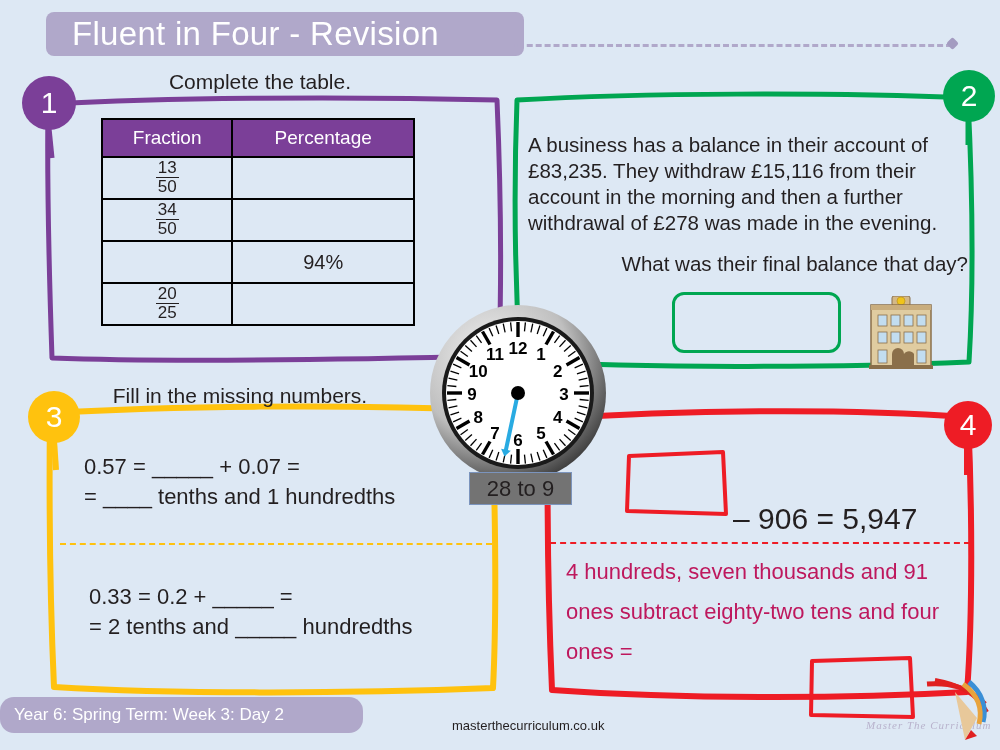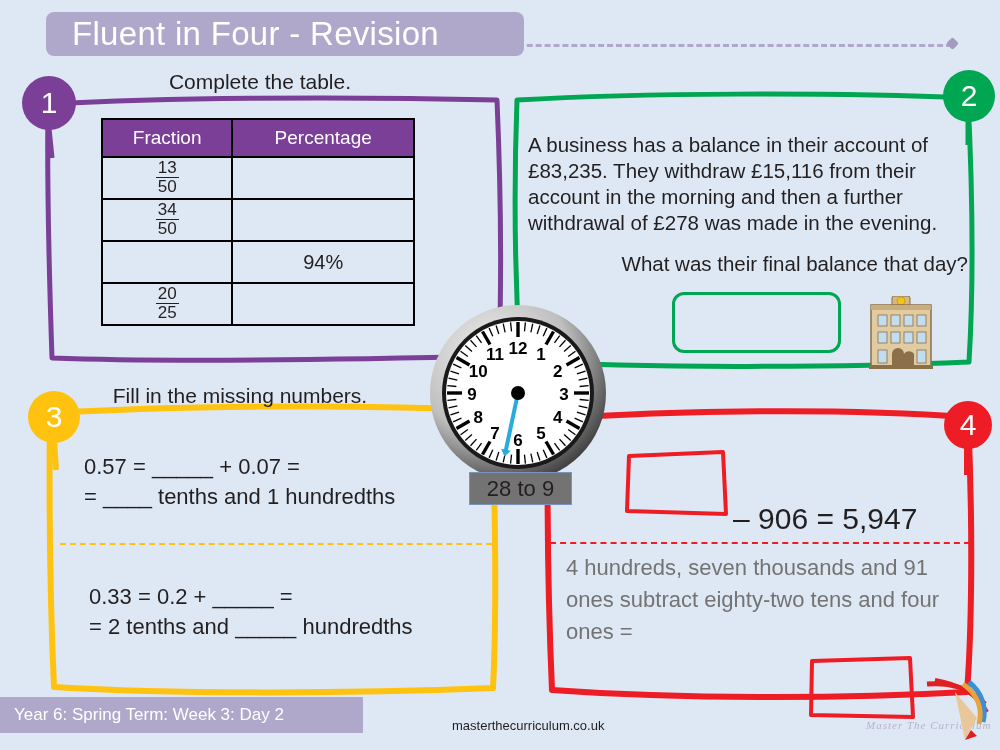--- a/index.html
+++ b/index.html
@@ -115,39 +115,39 @@
   .q4-eq{
     position:absolute;left:733px;top:466px;font-size:30px;color:#231f20;
     font-family:"Liberation Sans", sans-serif;z-index:10;white-space:nowrap;margin-top:36px;
   }
   .q4-divider{
     position:absolute;left:550px;top:542px;width:420px;height:0;
     border-top:2px dashed #ee1c25;z-index:10;
   }
   .q4-text{
     position:absolute;left:566px;top:552px;width:392px;font-size:22px;
-    line-height:32px;color:#737373;
+    line-height:40px;color:#be185d;
     font-family:"Liberation Sans", sans-serif;z-index:10;
   }
 
   
   .clock-wrap{position:absolute;left:428px;top:303px;width:180px;height:180px;z-index:40;}
   .clock-label{
     position:absolute;left:469px;top:472px;width:101px;height:31px;
     background:#737373;border:1.6px solid #7b94bd;
     display:flex;align-items:center;justify-content:center;
     font-size:22px;color:#231f20;z-index:41;
     font-family:"Liberation Sans", sans-serif;
   }
 
   
   .footer-bar{
     position:absolute;left:0;top:697px;width:363px;height:36px;
     background:#b0a8ca;display:flex;align-items:center;padding-left:14px;
-    box-sizing:border-box;z-index:20;
+    box-sizing:border-box;z-index:20;border-radius:14px;
   }
   .footer-bar span{color:#fff;font-size:17px;font-family:"Liberation Sans", sans-serif;}
   .footer-url{
     position:absolute;left:452px;top:718px;font-size:13px;color:#231f20;
     font-family:"Liberation Sans", sans-serif;z-index:20;
   }
   .logo-text{
     position:absolute;left:866px;top:719px;font-size:11px;color:#b8b2cc;
     letter-spacing:1px;z-index:20;font-family:"Liberation Serif", serif;font-style:italic;
   }

